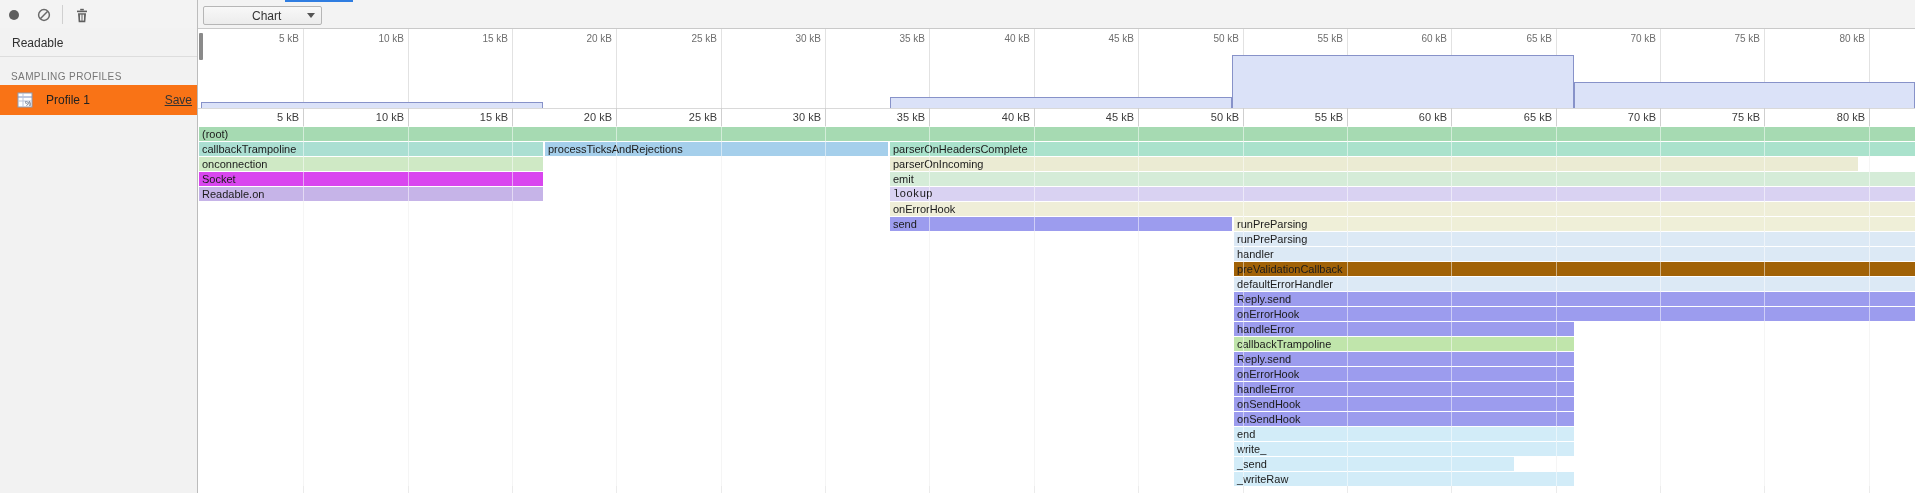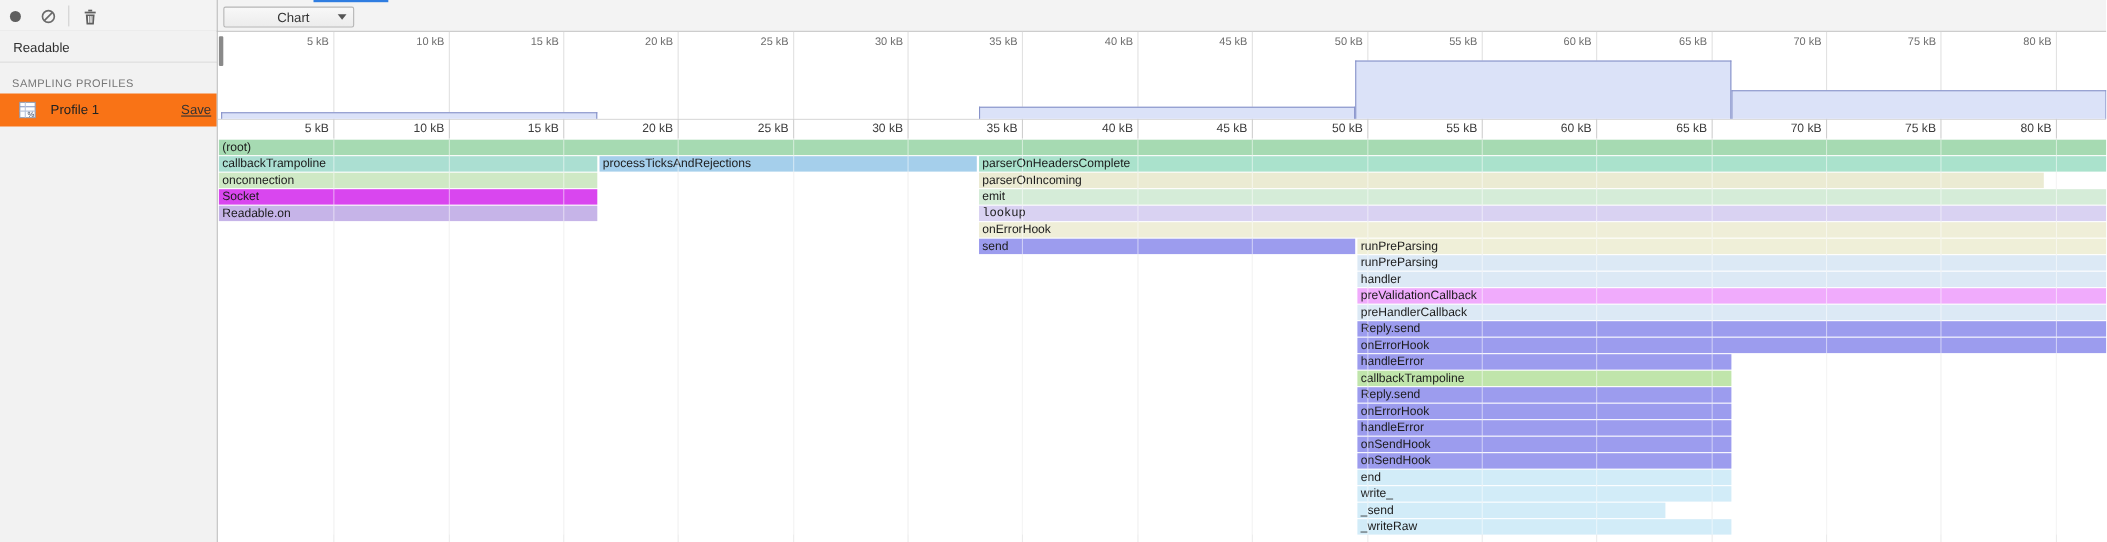--- a/index.html
+++ b/index.html
@@ -206,22 +206,22 @@
       <div class="bar abs" style="left: 890px; top: 157px; width: 968px; background: rgb(235, 235, 211);">parserOnIncoming</div>
       <div class="bar abs" style="left: 199px; top: 172px; width: 344px; background: #d946ef;">Socket</div>
       <div class="bar abs" style="left: 890px; top: 172px; width: 1025px; background: rgb(213, 236, 216);">emit</div>
       <div class="bar abs" style="left: 199px; top: 187px; width: 344px; background: rgb(198, 180, 232);">Readable.on</div>
       <div class="bar abs" style="left: 890px; top: 187px; width: 1025px; background: rgb(217, 210, 242); font-family: Liberation Mono, monospace;">lookup</div>
       <div class="bar abs" style="left: 890px; top: 202px; width: 1025px; background: rgb(239, 238, 216);">onErrorHook</div>
       <div class="bar abs" style="left: 890px; top: 217px; width: 342px; background: rgb(156, 156, 238);">send</div>
       <div class="bar abs" style="left: 1234px; top: 217px; width: 681px; background: rgb(239, 239, 216);">runPreParsing</div>
       <div class="bar abs" style="left: 1234px; top: 232px; width: 681px; background: rgb(220, 233, 245);">runPreParsing</div>
       <div class="bar abs" style="left: 1234px; top: 247px; width: 681px; background: rgb(220, 233, 245);">handler</div>
-      <div class="bar abs" style="left: 1234px; top: 262px; width: 681px; background: #f0abfc;">preValidationCallback</div>
-      <div class="bar abs" style="left: 1234px; top: 277px; width: 681px; background: rgb(220, 233, 245);">preHandlerCallback</div>
+      <div class="bar abs" style="left: 1234px; top: 262px; width: 681px; background: #a16207;">preValidationCallback</div>
+      <div class="bar abs" style="left: 1234px; top: 277px; width: 681px; background: rgb(220, 233, 245);">defaultErrorHandler</div>
       <div class="bar abs" style="left: 1234px; top: 292px; width: 681px; background: rgb(156, 156, 238);">Reply.send</div>
       <div class="bar abs" style="left: 1234px; top: 307px; width: 681px; background: rgb(156, 156, 238);">onErrorHook</div>
       <div class="bar abs" style="left: 1234px; top: 322px; width: 340px; background: rgb(156, 156, 238);">handleError</div>
       <div class="bar abs" style="left: 1234px; top: 337px; width: 340px; background: rgb(192, 229, 171);">callbackTrampoline</div>
       <div class="bar abs" style="left: 1234px; top: 352px; width: 340px; background: rgb(156, 156, 238);">Reply.send</div>
       <div class="bar abs" style="left: 1234px; top: 367px; width: 340px; background: rgb(156, 156, 238);">onErrorHook</div>
       <div class="bar abs" style="left: 1234px; top: 382px; width: 340px; background: rgb(156, 156, 238);">handleError</div>
       <div class="bar abs" style="left: 1234px; top: 397px; width: 340px; background: rgb(156, 156, 238);">onSendHook</div>
       <div class="bar abs" style="left: 1234px; top: 412px; width: 340px; background: rgb(156, 156, 238);">onSendHook</div>
       <div class="bar abs" style="left: 1234px; top: 427px; width: 340px; background: rgb(210, 236, 248);">end</div>

